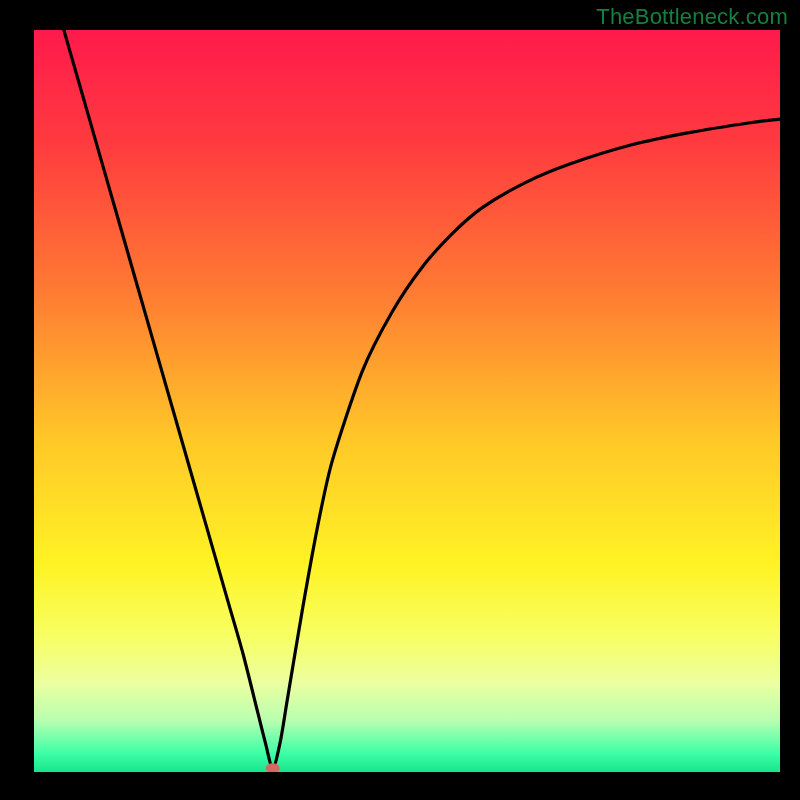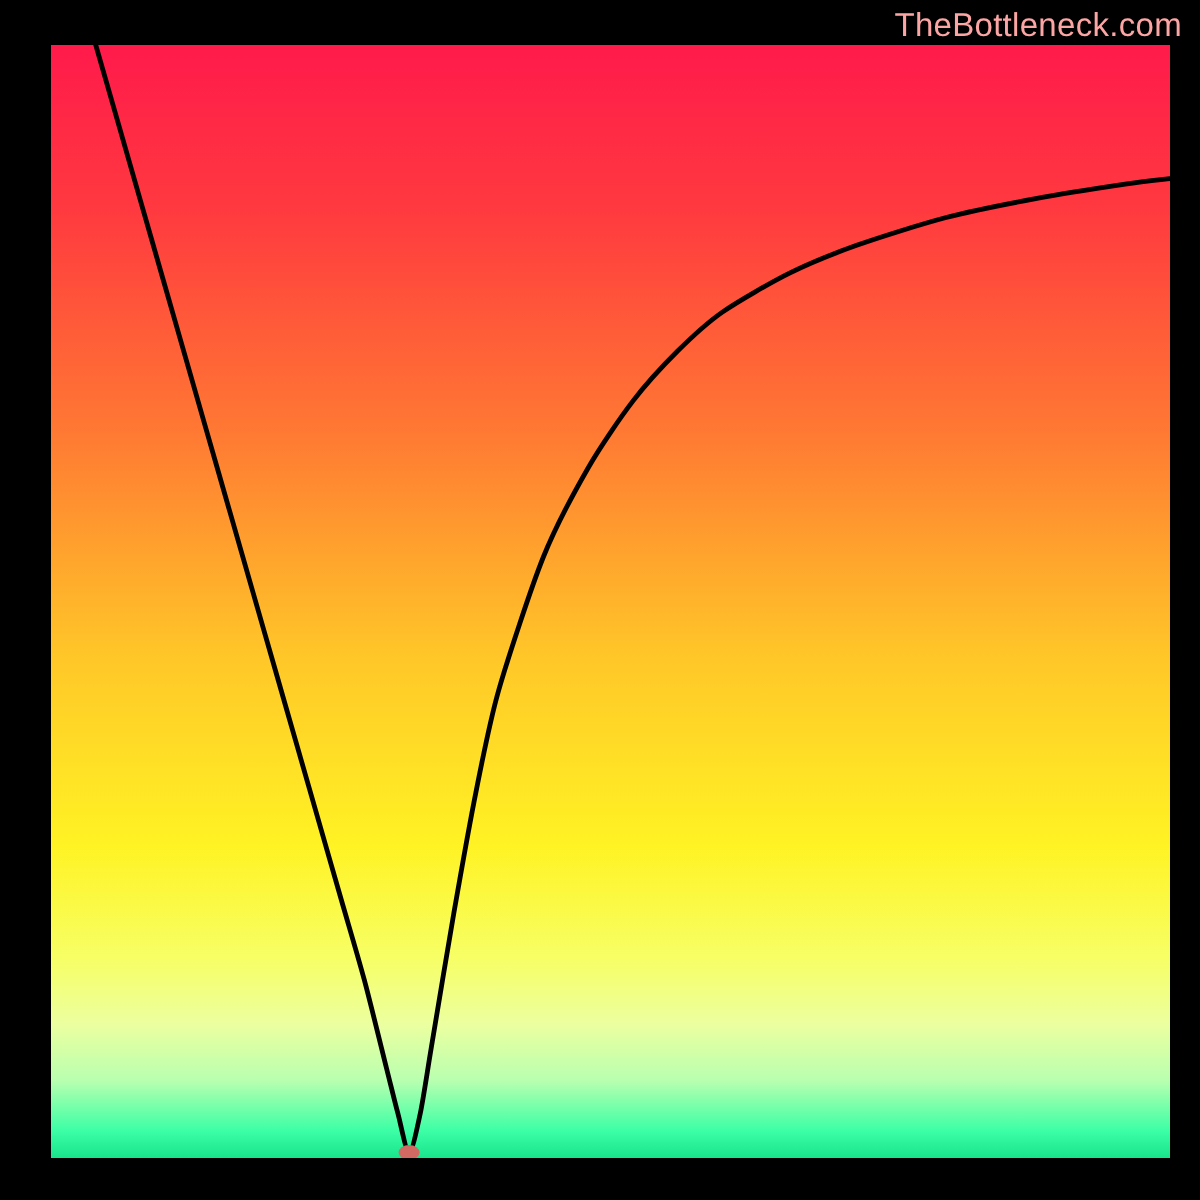--- a/index.html
+++ b/index.html
@@ -14,21 +14,21 @@
   .frame {
     position: relative;
     width: 800px;
     height: 800px;
     background: #000;
   }
   .watermark {
     position: absolute;
     top: 4px;
     right: 12px;
-    color: #fca5a5;
+    color: #15803d;
     font-size: 22px;
     font-weight: 500;
     letter-spacing: 0.2px;
     z-index: 20;
     text-align: right;
   }
   svg.chart {
     position: absolute;
     top: 0;
     left: 0;

